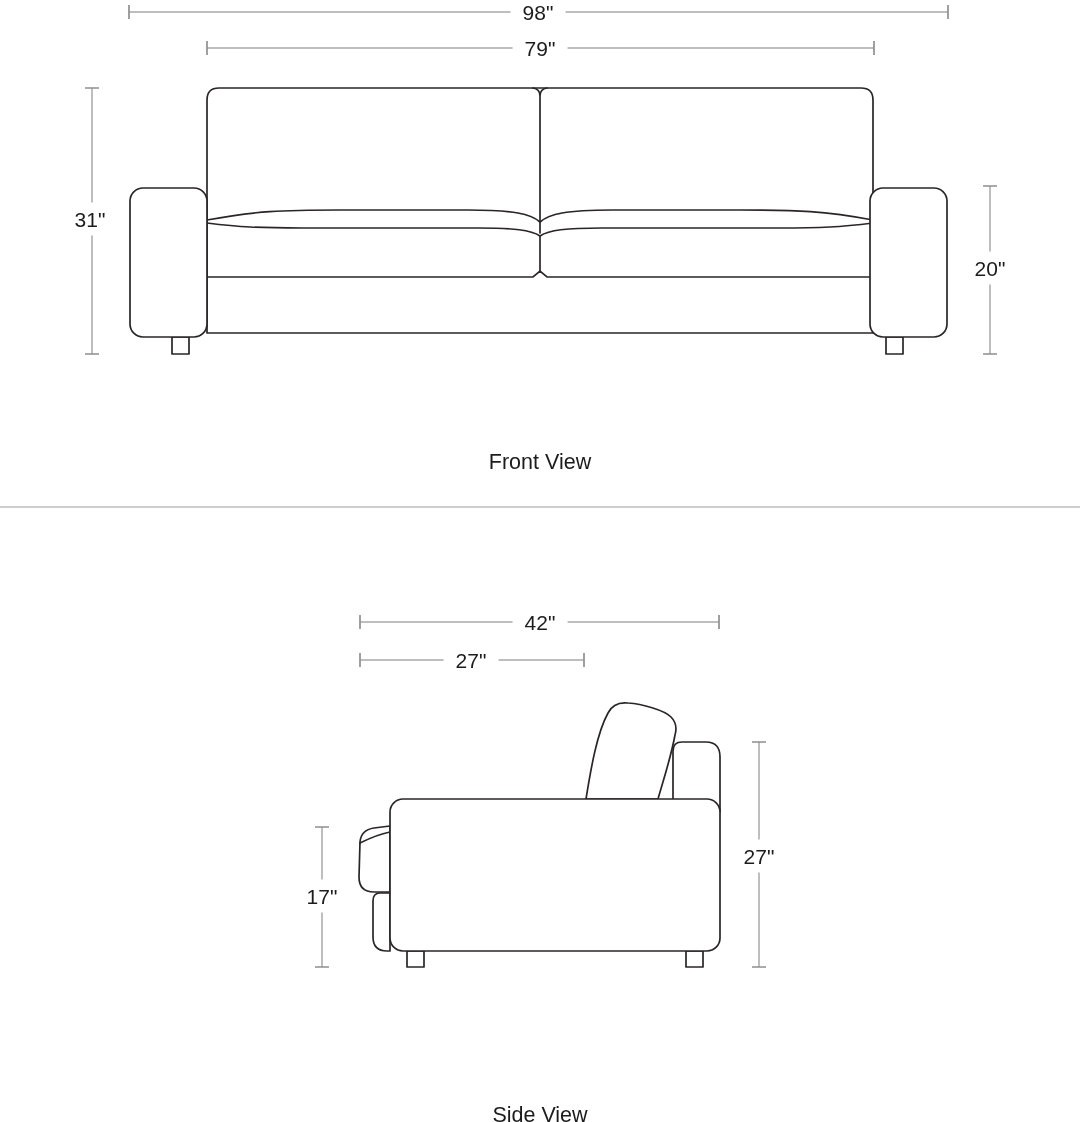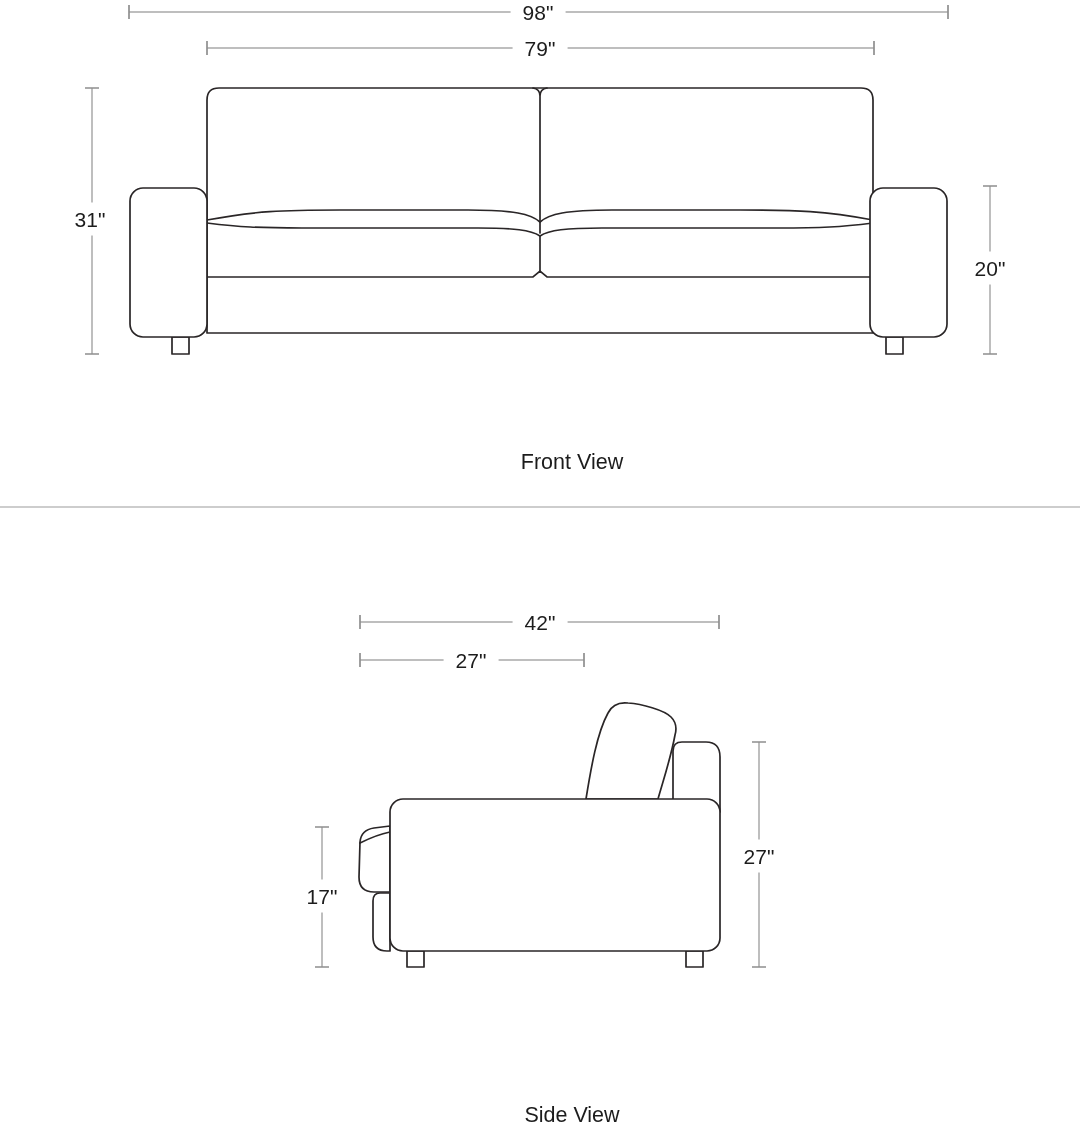--- a/index.html
+++ b/index.html
@@ -40,21 +40,20 @@
   }
   .dim-label.h-dim { padding: 3px 12px; }
   .dim-label.v-dim { padding: 6px 5px; }
   .view-caption {
     position: absolute;
     transform: translate(-50%, -50%);
     color: var(--text);
     font-size: 21.5px;
     line-height: 1;
     white-space: nowrap;
-    margin-left: 32px;
   }
   .divider {
     position: absolute;
     left: 0; top: 506px;
     width: 1080px; height: 2px;
     background: var(--divider);
   }
 </style>
 </head>
 <body>

